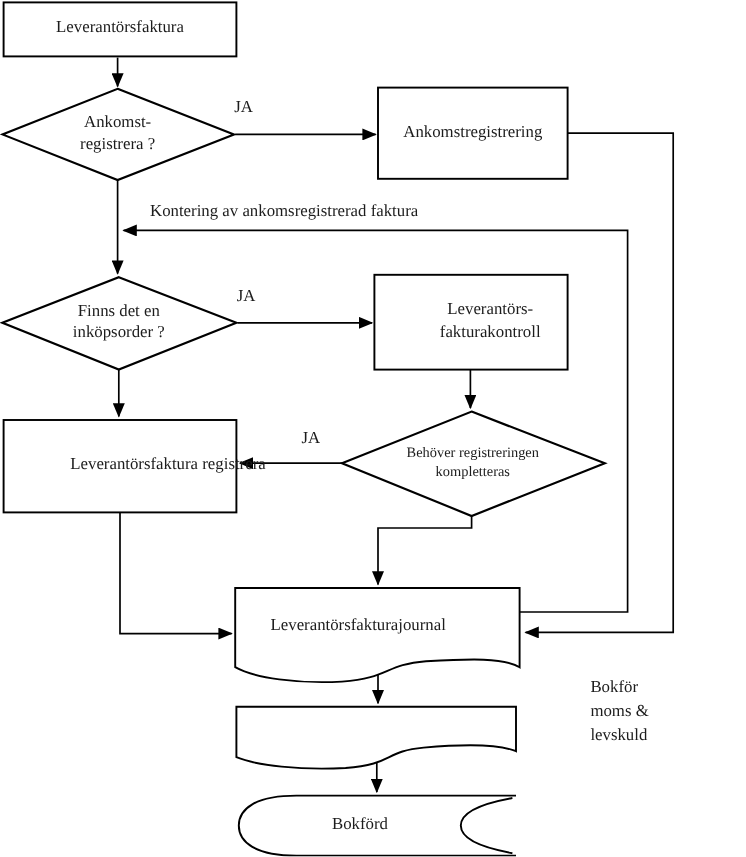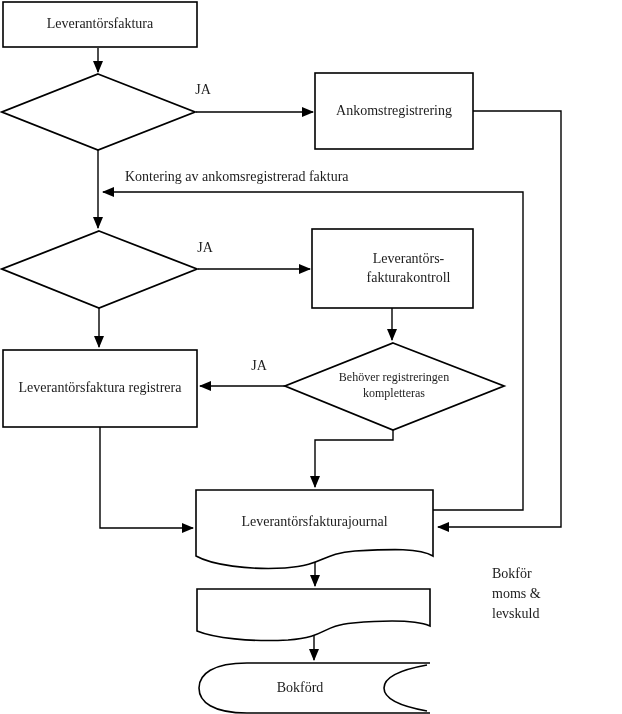--- a/index.html
+++ b/index.html
@@ -101,45 +101,53 @@
 
     <path class="shape" d="M196,490 L433,490 L433,556 C420,548 392,549 355,551 C320,554 325,565 285,568 C248,570 212,565 196,556 Z"></path>
     <path class="shape" d="M197,589 L430,589 L430,626 C416,620 388,620 353,623 C320,626 328,637 288,640 C250,642 214,638 197,631 Z"></path>
 
     <path class="openline" d="M430,663 L247,663 C213,663 199,674 199,688 C199,702 213,713 247,713 L430,713"></path>
     <path class="openline" fill="none" d="M427,665 C399,670 384,678 384,688 C384,698 399,706 427,711"></path>
   </svg>
 
   <div class="lbl" style="left:3px; top:2px; width:194px; height:45px;">Leverantörsfaktura</div>
 
+  <div class="lbl" style="left:18px; top:88px; width:160px; height:48px;">
+    <span class="ln">Ankomst-</span>
+    <span class="ln">registrera ?</span>
+  </div>
 
   <div class="lbl" style="left:188px; top:80px; width:30px; height:20px;">JA</div>
 
   <div class="lbl" style="left:315px; top:73px; width:158px; height:76px;">Ankomstregistrering</div>
 
   <div class="lbl align-left" style="left:125px; top:168px; width:300px; height:20px;">Kontering av ankomsregistrerad faktura</div>
 
+  <div class="lbl" style="left:19px; top:245px; width:160px; height:48px;">
+    <span class="ln">Finns det en</span>
+    <span class="ln">inköpsorder ?</span>
+  </div>
 
   <div class="lbl" style="left:190px; top:238px; width:30px; height:20px;">JA</div>
 
   <div class="lbl" style="left:312px; top:229px; width:161px; height:79px;padding-left:16px;">
     <span class="ln">Leverantörs-</span>
     <span class="ln">fakturakontroll</span>
   </div>
 
   <div class="lbl small" style="left:294px; top:364px; width:200px; height:44px;">
     <span class="ln">Behöver registreringen</span>
     <span class="ln">kompletteras</span>
   </div>
 
   <div class="lbl" style="left:244px; top:356px; width:30px; height:20px;">JA</div>
 
-  <div class="lbl" style="left:3px; top:350px; width:194px; height:77px;">Leverantörsfaktura registrera</div>
+  <div class="lbl" style="left:3px; top:350px; width:194px; height:77px;padding-left:40px;">Leverantörsfaktura registrera</div>
 
-  <div class="lbl" style="left:196px; top:494px; width:237px; height:56px;">Leverantörsfakturajournal</div>
+  <div class="lbl" style="left:180px; top:494px; width:237px; height:56px;">Leverantörsfakturajournal</div>
 
   <div class="lbl align-left" style="left:492px; top:528px; width:90px; height:62px; line-height:20px;margin-top:36px;">
     <span class="ln">Bokför</span>
     <span class="ln">moms &amp;</span>
     <span class="ln">levskuld</span>
   </div>
 
 
   <div class="lbl" style="left:210px; top:663px; width:180px; height:50px;font-family:Liberation Serif, serif;">Bokförd</div>
 

